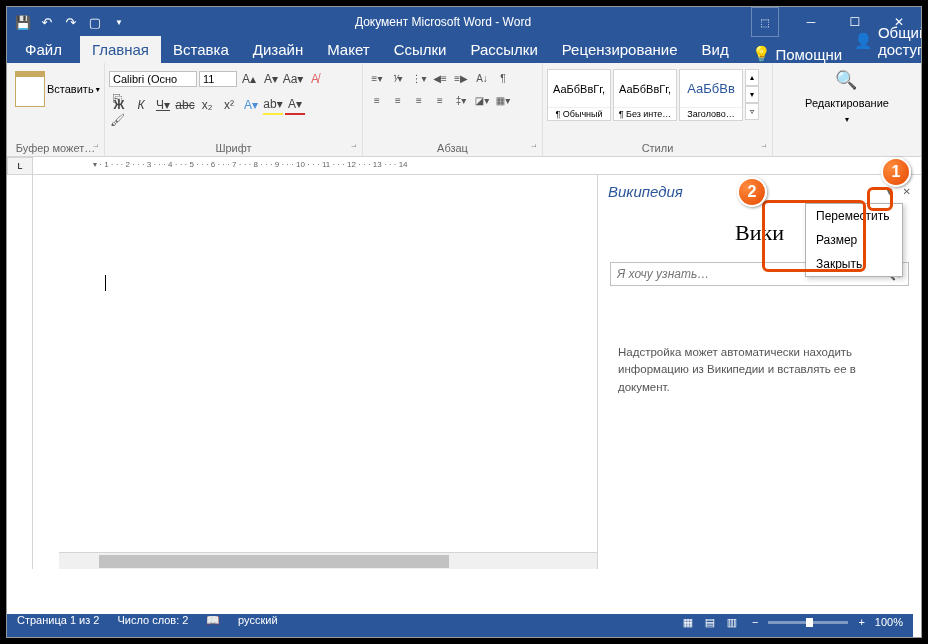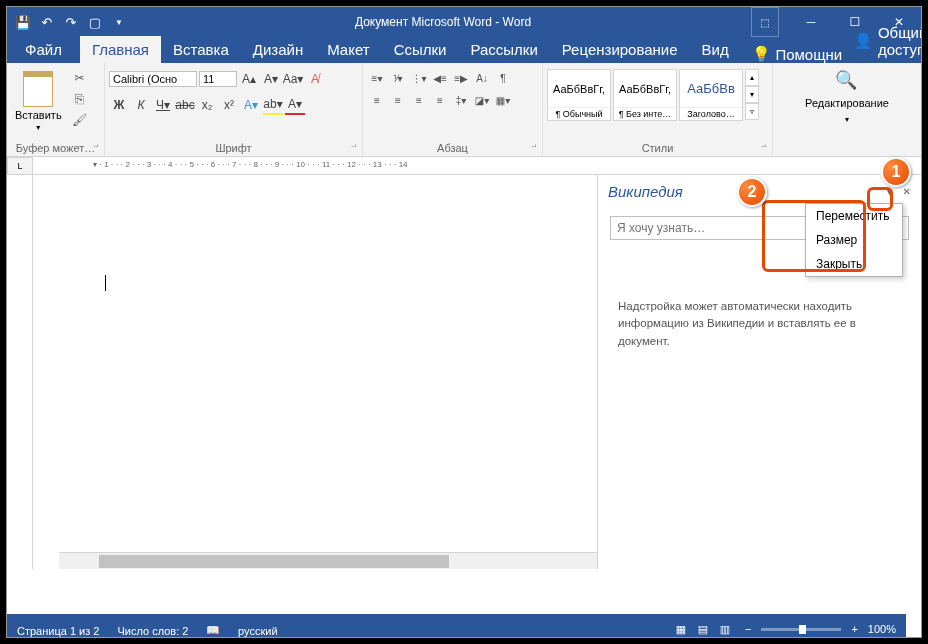--- a/index.html
+++ b/index.html
@@ -20,21 +20,21 @@
 .tab.file { padding: 5px 18px; }
 .tell-me { color: #fff; margin-left: 12px; display: flex; align-items: center; gap: 4px; }
 .share-btn { margin-left: auto; color: #fff; padding: 5px 12px; display: flex; align-items: center; gap: 5px; }
 
 .ribbon { height: 94px; background: #f3f3f3; border-bottom: 1px solid #d4d4d4; display: flex; }
 .ribbon-group { border-right: 1px solid #e1e1e1; display: flex; flex-direction: column; padding: 2px 4px 0; }
 .group-content { flex: 1; display: flex; align-items: flex-start; gap: 2px; padding-top: 4px; }
 .group-label { font-size: 11px; color: #666; text-align: center; padding: 2px 0; position: relative; }
 .group-label::after { content: '⌐'; position: absolute; right: 2px; font-size: 9px; transform: rotate(180deg); color: #888; }
 
-.big-btn { display: flex; flex-direction: column; align-items: center; gap: 2px; padding: 2px 4px; cursor: pointer; font-size: 11px; }
+.big-btn { display: flex; flex-direction: row; align-items: center; gap: 2px; padding: 2px 4px; cursor: pointer; font-size: 11px; }
 .clipboard-icon { width: 30px; height: 36px; background: linear-gradient(#fff, #fff); border: 1px solid #c9a95f; border-top: 6px solid #c9a95f; position: relative; }
 .small-btns { display: flex; flex-direction: column; gap: 3px; margin-left: 3px; }
 .sm-icon { width: 18px; height: 18px; display: flex; align-items: center; justify-content: center; font-size: 12px; color: #555; cursor: pointer; }
 
 .font-row { display: flex; gap: 2px; margin-bottom: 4px; align-items: center; }
 .font-select { border: 1px solid #c0c0c0; background: #fff; font-size: 11px; padding: 1px 3px; height: 16px; }
 .font-name { width: 88px; }
 .font-size { width: 38px; }
 .fmt-btn { width: 20px; height: 20px; display: flex; align-items: center; justify-content: center; font-size: 12px; cursor: pointer; color: #444; }
 .fmt-btn.bold { font-weight: bold; }
@@ -66,29 +66,29 @@
 .cursor { position: absolute; left: 72px; top: 100px; width: 1px; height: 16px; background: #000; }
 .scroll-h { position: absolute; bottom: 0; left: 26px; right: 0; height: 17px; background: #f0f0f0; border-top: 1px solid #d4d4d4; }
 .scroll-thumb { position: absolute; left: 40px; width: 350px; height: 13px; top: 2px; background: #c2c2c2; }
 
 .task-pane { width: 324px; background: #fff; border-left: 1px solid #d4d4d4; display: flex; flex-direction: column; position: relative; }
 .pane-header { padding: 8px 10px; display: flex; align-items: center; justify-content: space-between; }
 .pane-title { font-size: 15px; color: #2b579a; font-style: italic; }
 .pane-ctrl { font-size: 10px; color: #666; cursor: pointer; }
 .wiki-logo { font-size: 22px; font-family: 'Times New Roman', serif; text-align: center; padding: 12px 0 8px; }
 .wiki-search { margin: 8px 12px; border: 1px solid #c0c0c0; display: flex; align-items: center; padding: 4px 6px; }
-.wiki-search input { border: none; flex: 1; font-size: 12px; outline: none; color: #1d4ed8; }
+.wiki-search input { border: none; flex: 1; font-size: 12px; outline: none; font-style: italic; color: #1d4ed8; }
 .wiki-desc { padding: 50px 20px; font-size: 11.5px; color: #555; line-height: 1.5; }
 
 .dropdown-menu { position: absolute; top: 28px; right: 18px; background: #fff; border: 1px solid #b2b2b2; box-shadow: 2px 2px 5px rgba(0,0,0,0.2); z-index: 100; width: 98px; }
 .menu-item { padding: 5px 10px; font-size: 12px; cursor: pointer; }
 
 .callout { position: absolute; width: 30px; height: 30px; border-radius: 50%; background: radial-gradient(circle at 30% 30%, #ff8b3d, #e54800); color: #fff; font-weight: bold; font-size: 16px; display: flex; align-items: center; justify-content: center; border: 2px solid #fff; box-shadow: 1px 1px 3px rgba(0,0,0,0.4); z-index: 200; }
 
-.statusbar { height: 23px; background: #2b579a; color: #fff; display: flex; align-items: flex-end; font-size: 11px; padding: 0 10px; gap: 18px; position: absolute; bottom: 0; left: 0; right: 15px; }
+.statusbar { height: 23px; background: #2b579a; color: #fff; display: flex; align-items: flex-start; font-size: 11px; padding: 0 10px; gap: 18px; position: absolute; bottom: 0; left: 0; right: 8px; }
 .status-right { margin-left: auto; display: flex; align-items: center; gap: 10px; }
 .zoom-slider { width: 80px; height: 3px; background: rgba(255,255,255,0.4); position: relative; }
 .zoom-thumb { position: absolute; left: 38px; top: -3px; width: 7px; height: 9px; background: #fff; }
 .view-btns { display: flex; gap: 2px; }
 .view-btn { width: 20px; height: 16px; display: flex; align-items: center; justify-content: center; font-size: 11px; cursor: pointer; }
 
 .ruler-h { position: relative; overflow: hidden; }
 .ruler-seg { position: absolute; top: 3px; font-size: 8px; }
 .menu-highlight { position: absolute; border: 3px solid #e54800; border-radius: 6px; z-index: 160; left: 755px; top: 193px; width: 104px; height: 72px; pointer-events:none; }
 .arrow-highlight { position: absolute; border: 3px solid #e54800; border-radius: 6px; z-index: 160; left: 860px; top: 180px; width: 26px; height: 24px; pointer-events:none; }
@@ -247,20 +247,21 @@
       <div class="scroll-h">
         <div class="scroll-thumb"></div>
       </div>
     </div>
 
     <div class="task-pane">
       <div class="pane-header">
         <span class="pane-title">Википедия</span>
         <span class="pane-ctrl">▼ &nbsp; ✕</span>
       </div>
+      <div class="wiki-logo">Вики</div>
       <div class="wiki-search">
         <input placeholder="Я хочу узнать…" style="">
         <span style="font-size:12px;color:#666">🔍▾</span>
       </div>
       <div class="wiki-desc">Надстройка может автоматически находить информацию из Википедии и вставлять ее в документ.</div>
 
       <div class="dropdown-menu">
         <div class="menu-item">Переместить</div>
         <div class="menu-item">Размер</div>
         <div class="menu-item">Закрыть</div>

